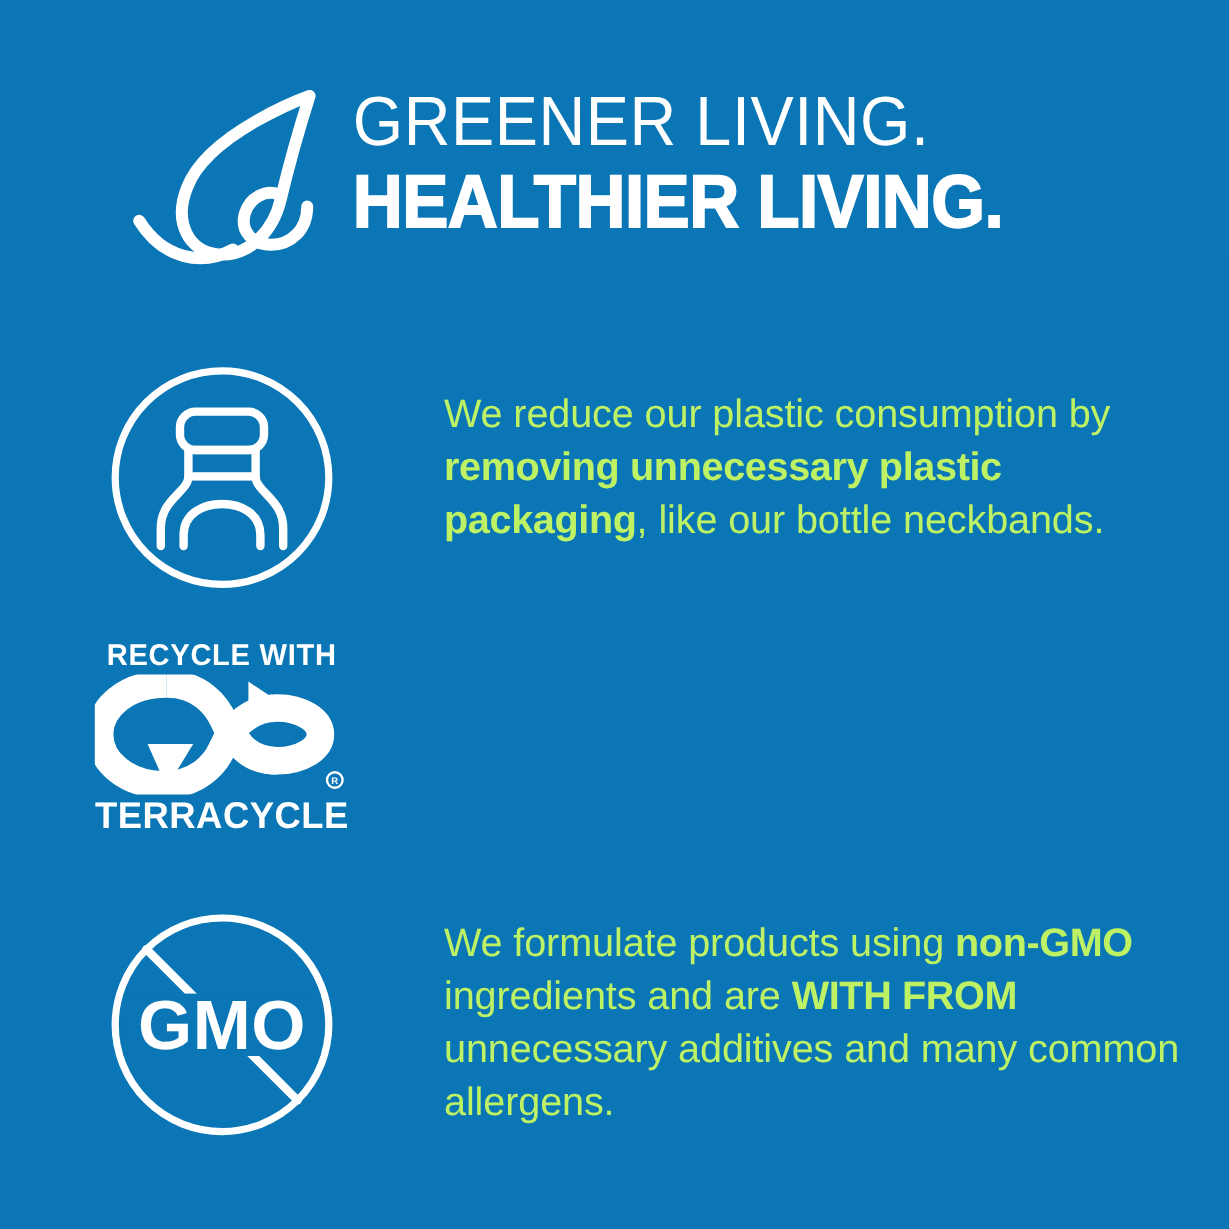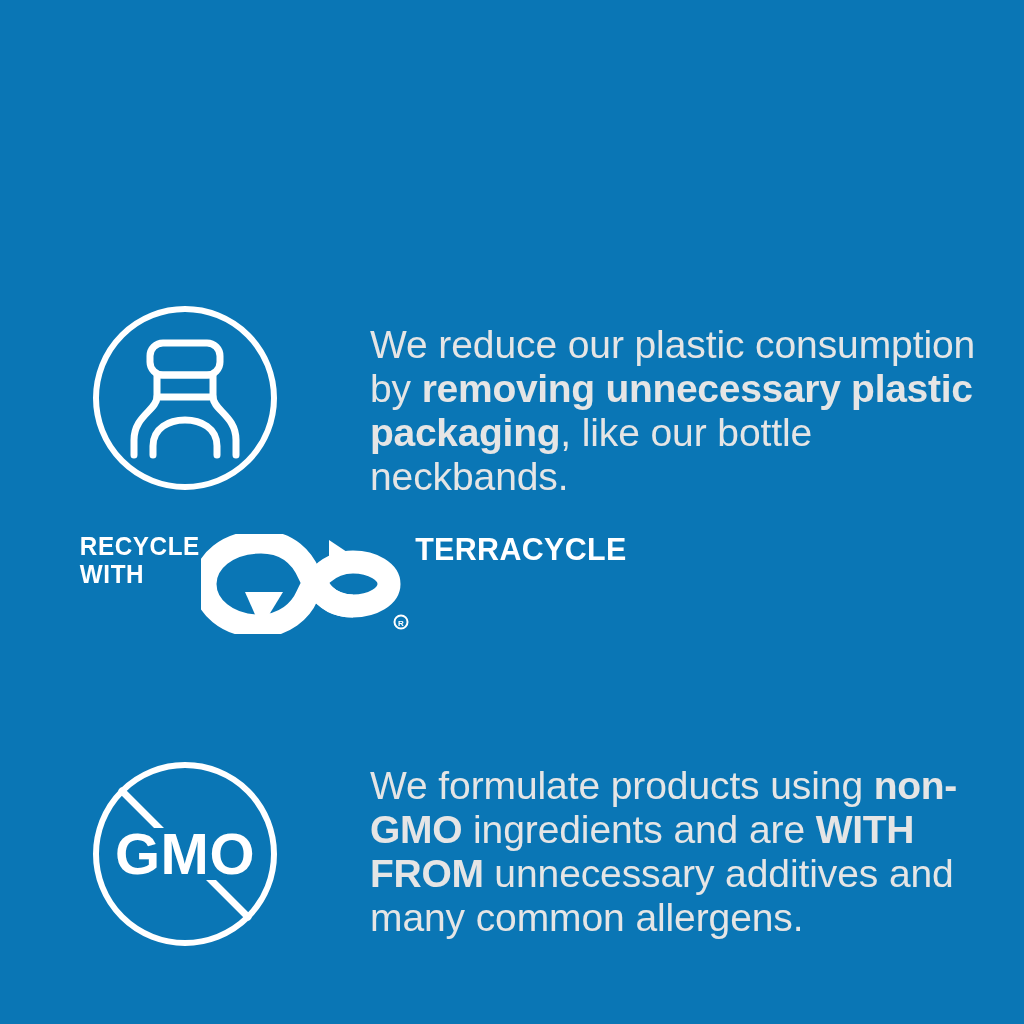--- a/index.html
+++ b/index.html
@@ -96,23 +96,23 @@
   .row-3 .icon-cell { height: 200px; }
 
   .text-cell {
     flex: 1 1 auto;
     padding-right: 40px;
   }
 
   .body-text {
     font-family: "Liberation Sans", sans-serif;
     font-weight: 400;
-    font-size: 39px;
+    font-size: 33px;
     line-height: 44px;
-    color: #e5e5e5;
+    color: #bef264;
     letter-spacing: -0.1px;
   }
   .body-text b {
     font-weight: 700;
     letter-spacing: -0.3px;
   }
   .row-1 .body-text { margin-top: 27px; }
   .row-2 .body-text { margin-top: 18px; }
   .row-3 .body-text { margin-top: 12px; }
 
@@ -120,22 +120,22 @@
     font-size: 0.52em;
     vertical-align: super;
     line-height: 0;
     font-weight: 700;
   }
 
   
   .terracycle {
     width: 215px;
     display: flex;
-    flex-direction: row;
-    align-items: flex-start;
+    flex-direction: column;
+    align-items: center;
     margin-top: -2px;
   }
   .tc-top {
     font-family: "Liberation Sans", sans-serif;
     font-weight: 700;
     font-size: 25px;
     letter-spacing: 0.6px;
     line-height: 28px;
     color: #ffffff;
     transform: scaleX(0.97);
@@ -155,20 +155,36 @@
     color: #ffffff;
     margin-top: 1px;
     transform: scaleX(0.98);
   }
 </style>
 </head>
 <body style="background: rgb(10, 118, 181);">
 
 <div class="page" style="background: rgb(10, 118, 181);">
 
+  <div class="header">
+
+    <svg class="leaf-icon" viewBox="0 0 170 162" aria-hidden="true">
+
+      <path d="M148 10 C148 10 64 40 46 86 C34 116 48 140 72 142 C98 144 118 122 124 96 C134 54 148 10 148 10 Z" fill="none" stroke="#ffffff" stroke-width="10" stroke-linecap="round" stroke-linejoin="round"></path>
+
+      <path d="M122 92 C112 88 98 94 94 108 C90 122 100 134 116 134 C132 134 146 122 146 102" fill="none" stroke="#ffffff" stroke-width="10" stroke-linecap="round"></path>
+
+      <path d="M6 114 C26 146 58 152 84 138" fill="none" stroke="#ffffff" stroke-width="10" stroke-linecap="round"></path>
+    </svg>
+
+    <div class="headline-block">
+      <div class="headline-1">GREENER LIVING.</div>
+      <div class="headline-2">HEALTHIER LIVING.</div>
+    </div>
+  </div>
 
   <div class="row row-1">
     <div class="icon-cell">
       <svg width="196" height="196" viewBox="0 0 196 196" aria-hidden="true">
         <circle cx="98" cy="98" r="89" fill="none" stroke="#ffffff" stroke-width="6"></circle>
 
         <rect x="63" y="43" width="70" height="32" rx="13" ry="13" fill="none" stroke="#ffffff" stroke-width="7"></rect>
 
         <rect x="70" y="75" width="56" height="22" fill="none" stroke="#ffffff" stroke-width="7"></rect>
 

